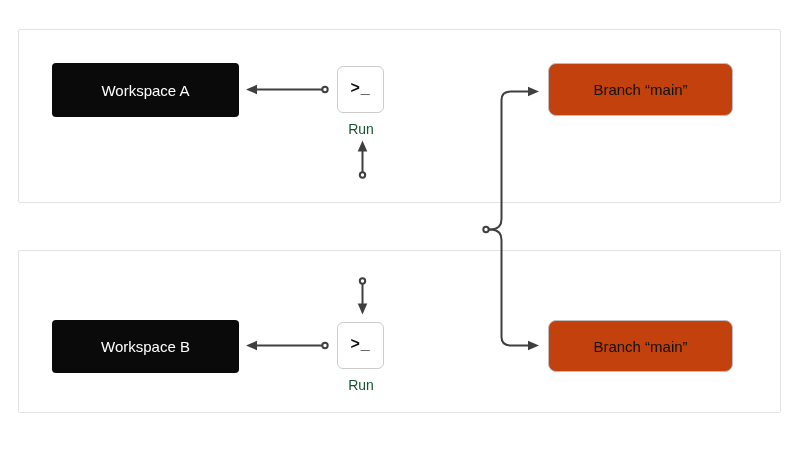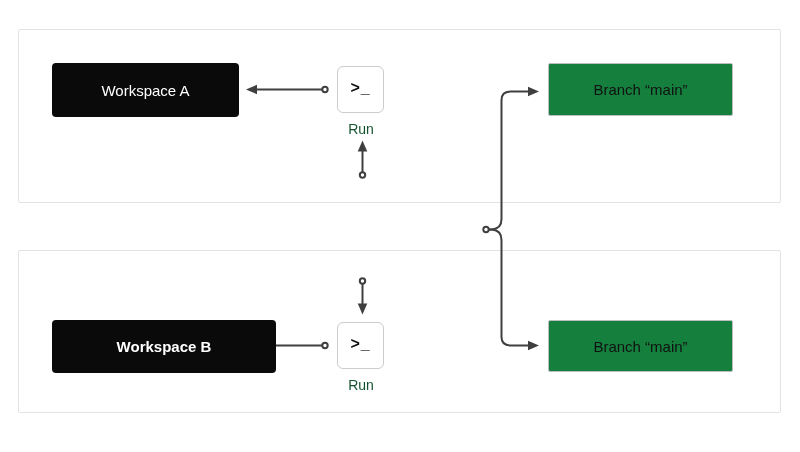--- a/index.html
+++ b/index.html
@@ -10,30 +10,30 @@
   .section{position:absolute;border:1px solid #e3e3e3;border-radius:2px;background:#ffffff;}
   .section-top{left:18px;top:29px;width:761px;height:172px;}
   .section-bottom{left:18px;top:250px;width:761px;height:161px;}
   .connectors{position:absolute;left:0;top:0;pointer-events:none;}
   .node{
     position:absolute;display:flex;align-items:center;justify-content:center;
     font-size:15px;font-weight:500;color:#111111;box-sizing:border-box;
   }
   .workspace{background:#0a0a0a;color:#ffffff;border-radius:4px;}
   .workspace-a{left:52px;top:63px;width:187px;height:54px;}
-  .workspace-b{left:52px;top:320px;width:224px;height:53px;font-weight:bold;}
+  .workspace-b{left:52px;top:320px;width:187px;height:53px;}
   .terminal{background:#ffffff;border:1px solid #cccccc;border-radius:6px;}
   .terminal-a{left:337px;top:66px;width:47px;height:47px;}
   .terminal-b{left:337px;top:322px;width:47px;height:47px;}
   .glyph{font-weight:700;font-size:16px;letter-spacing:1px;line-height:1;padding-bottom:3px;color:#111111;}
   .run-label{position:absolute;width:60px;text-align:center;font-size:14px;font-weight:500;color:#14532d;}
   .run-a{left:331px;top:121px;}
   .run-b{left:331px;top:377px;}
   .repo{left:259px;top:186px;width:215px;height:83px;background:#f2f2f2;border-radius:2px;}
-  .branch{background:#15803d;border:1px solid #bdbdbd;border-radius:2px;}
+  .branch{background:#c2410c;border:1px solid #bdbdbd;border-radius:8px;}
   .branch-top{left:548px;top:63px;width:185px;height:53px;}
   .branch-bottom{left:548px;top:320px;width:185px;height:52px;}
 </style>
 </head>
 <body>
 
 <div class="canvas">
 
   <div class="section section-top"></div>
   <div class="section section-bottom"></div>

